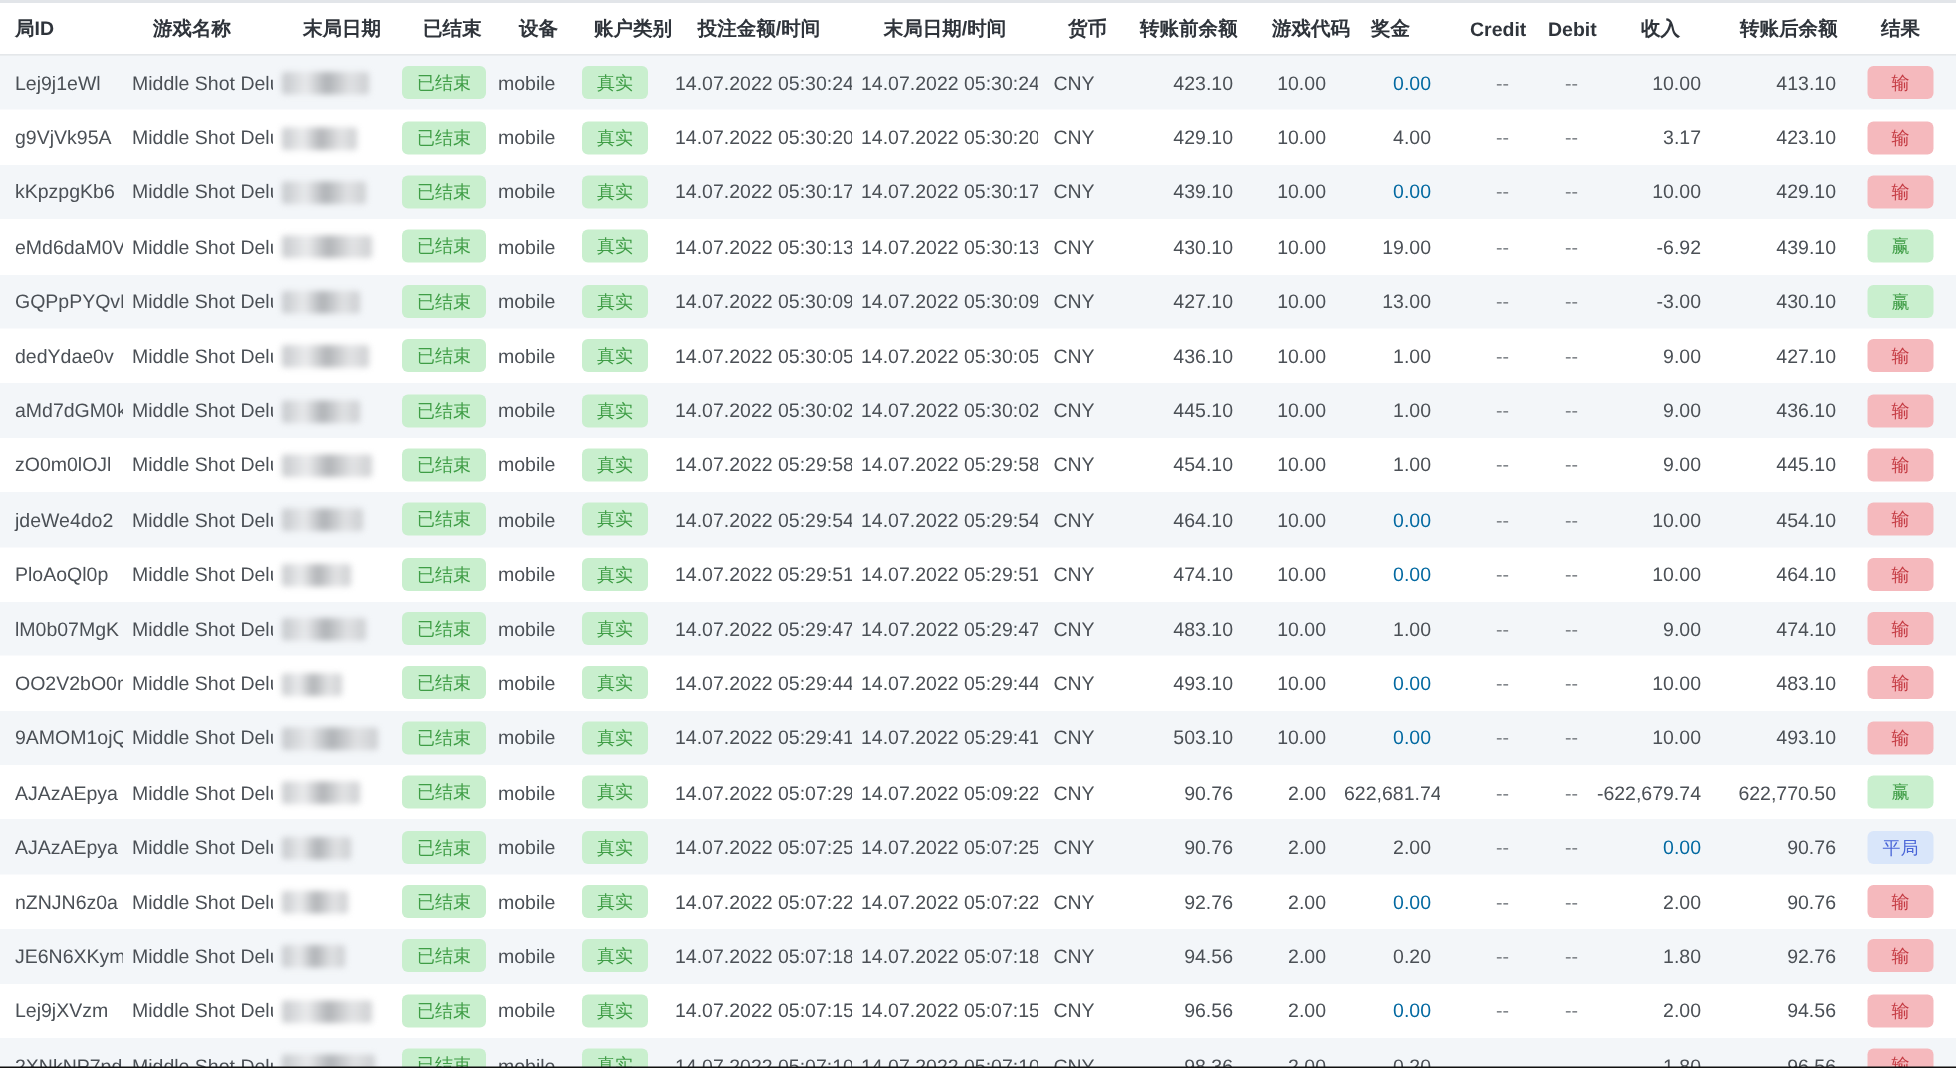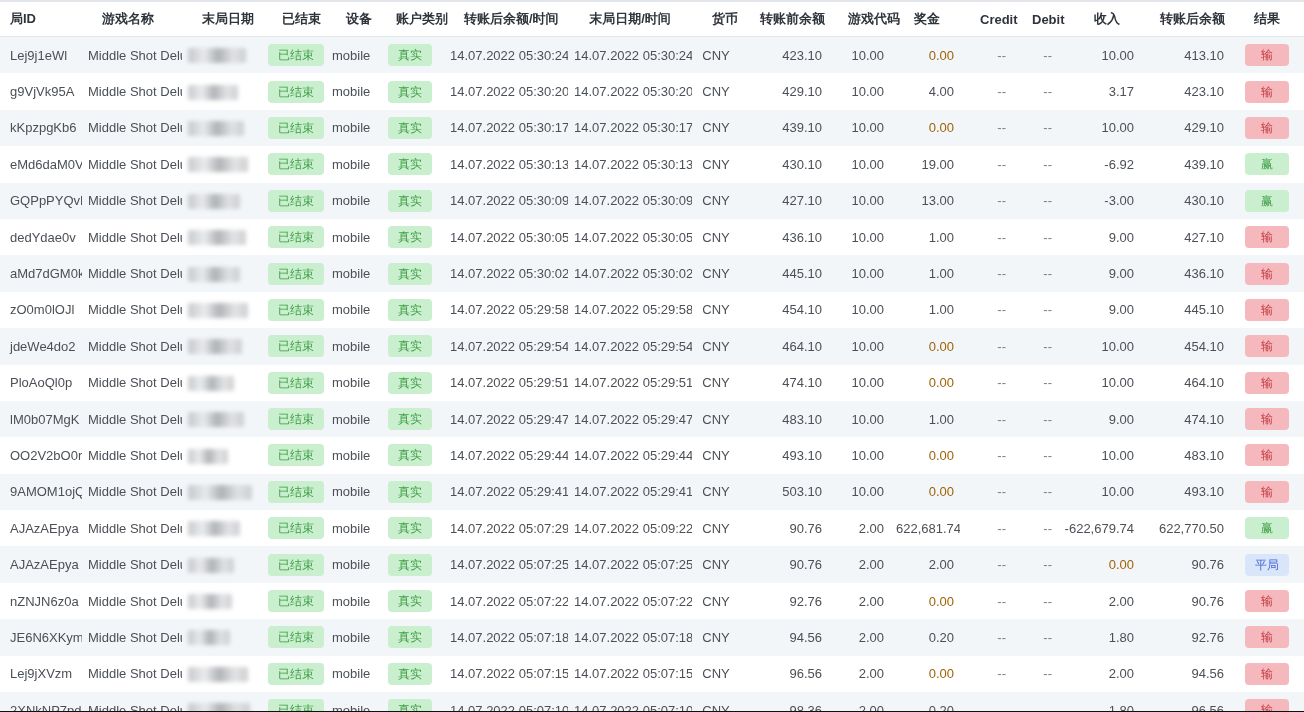--- a/index.html
+++ b/index.html
@@ -43,21 +43,21 @@
   .badge-green{background:var(--badge-green-bg);color:var(--badge-green-text);}
   .badge-win{background:var(--badge-green-bg);color:var(--badge-green-text);}
   .badge-lose{background:var(--badge-red-bg);color:var(--badge-red-text);}
   .badge-draw{background:var(--badge-blue-bg);color:var(--badge-blue-text);}
 
   .blur-block{
     display:inline-block;height:15px;border-radius:2px;vertical-align:middle;
     background:linear-gradient(90deg,#b9bcc0,#e6e7e9 28%,#9ea1a5 52%,#dcdddf 78%,#c2c4c7);
     filter:blur(2.2px);opacity:.8;
   }
-  .muted{color:#a16207;}
+  .muted{color:#0369a1;}
   .dash{color:#7c8085;}
   .bottom-line{position:absolute;left:0;bottom:0;width:100%;height:3px;background:#101010;}
 </style>
 </head>
 <body>
 
 <div class="report">
   <table>
     <colgroup>
       <col style="width:82px">
@@ -79,21 +79,21 @@
         <col style="width:74px">
     </colgroup>
     <thead>
       <tr id="header-row">
           <th class="col-id">局ID</th>
           <th class="col-game_name">游戏名称</th>
           <th class="col-game_code">末局日期</th>
           <th class="col-finished">已结束</th>
           <th class="col-device">设备</th>
           <th class="col-account_type">账户类别</th>
-          <th class="col-first_time">转账后余额/时间</th>
+          <th class="col-first_time">投注金额/时间</th>
           <th class="col-last_time">末局日期/时间</th>
           <th class="col-currency">货币</th>
           <th class="col-balance_before">转账前余额</th>
           <th class="col-bet">游戏代码</th>
           <th class="col-bonus">奖金</th>
           <th class="col-credit">Credit</th>
           <th class="col-debit">Debit</th>
           <th class="col-income">收入</th>
           <th class="col-balance_after">转账后余额</th>
           <th class="col-result">结果</th>

